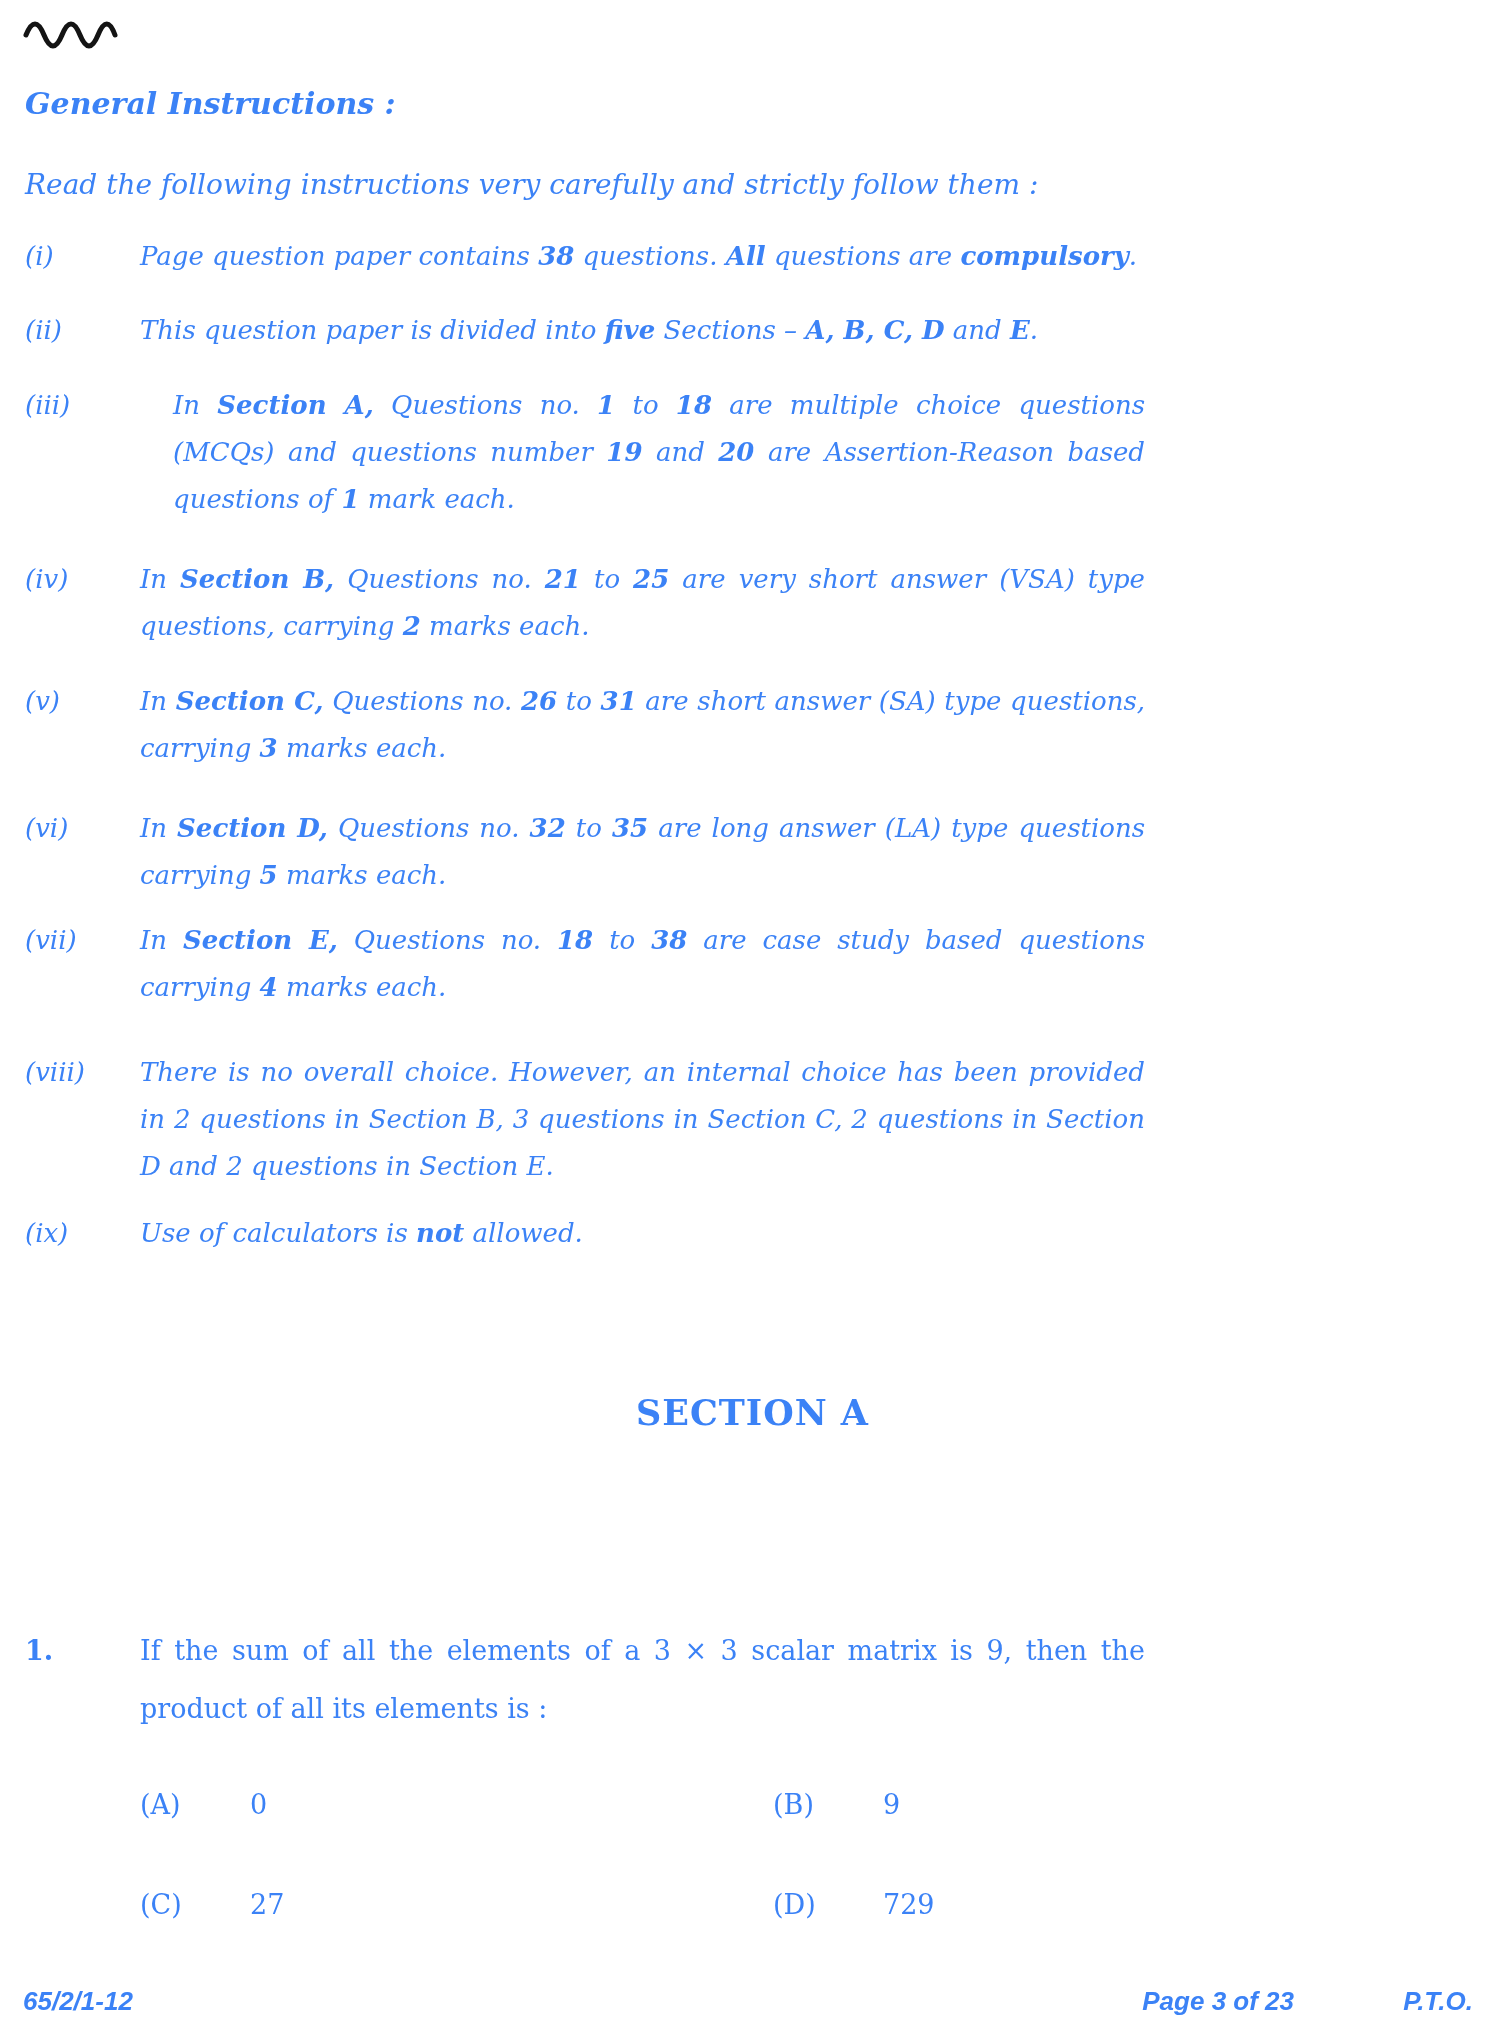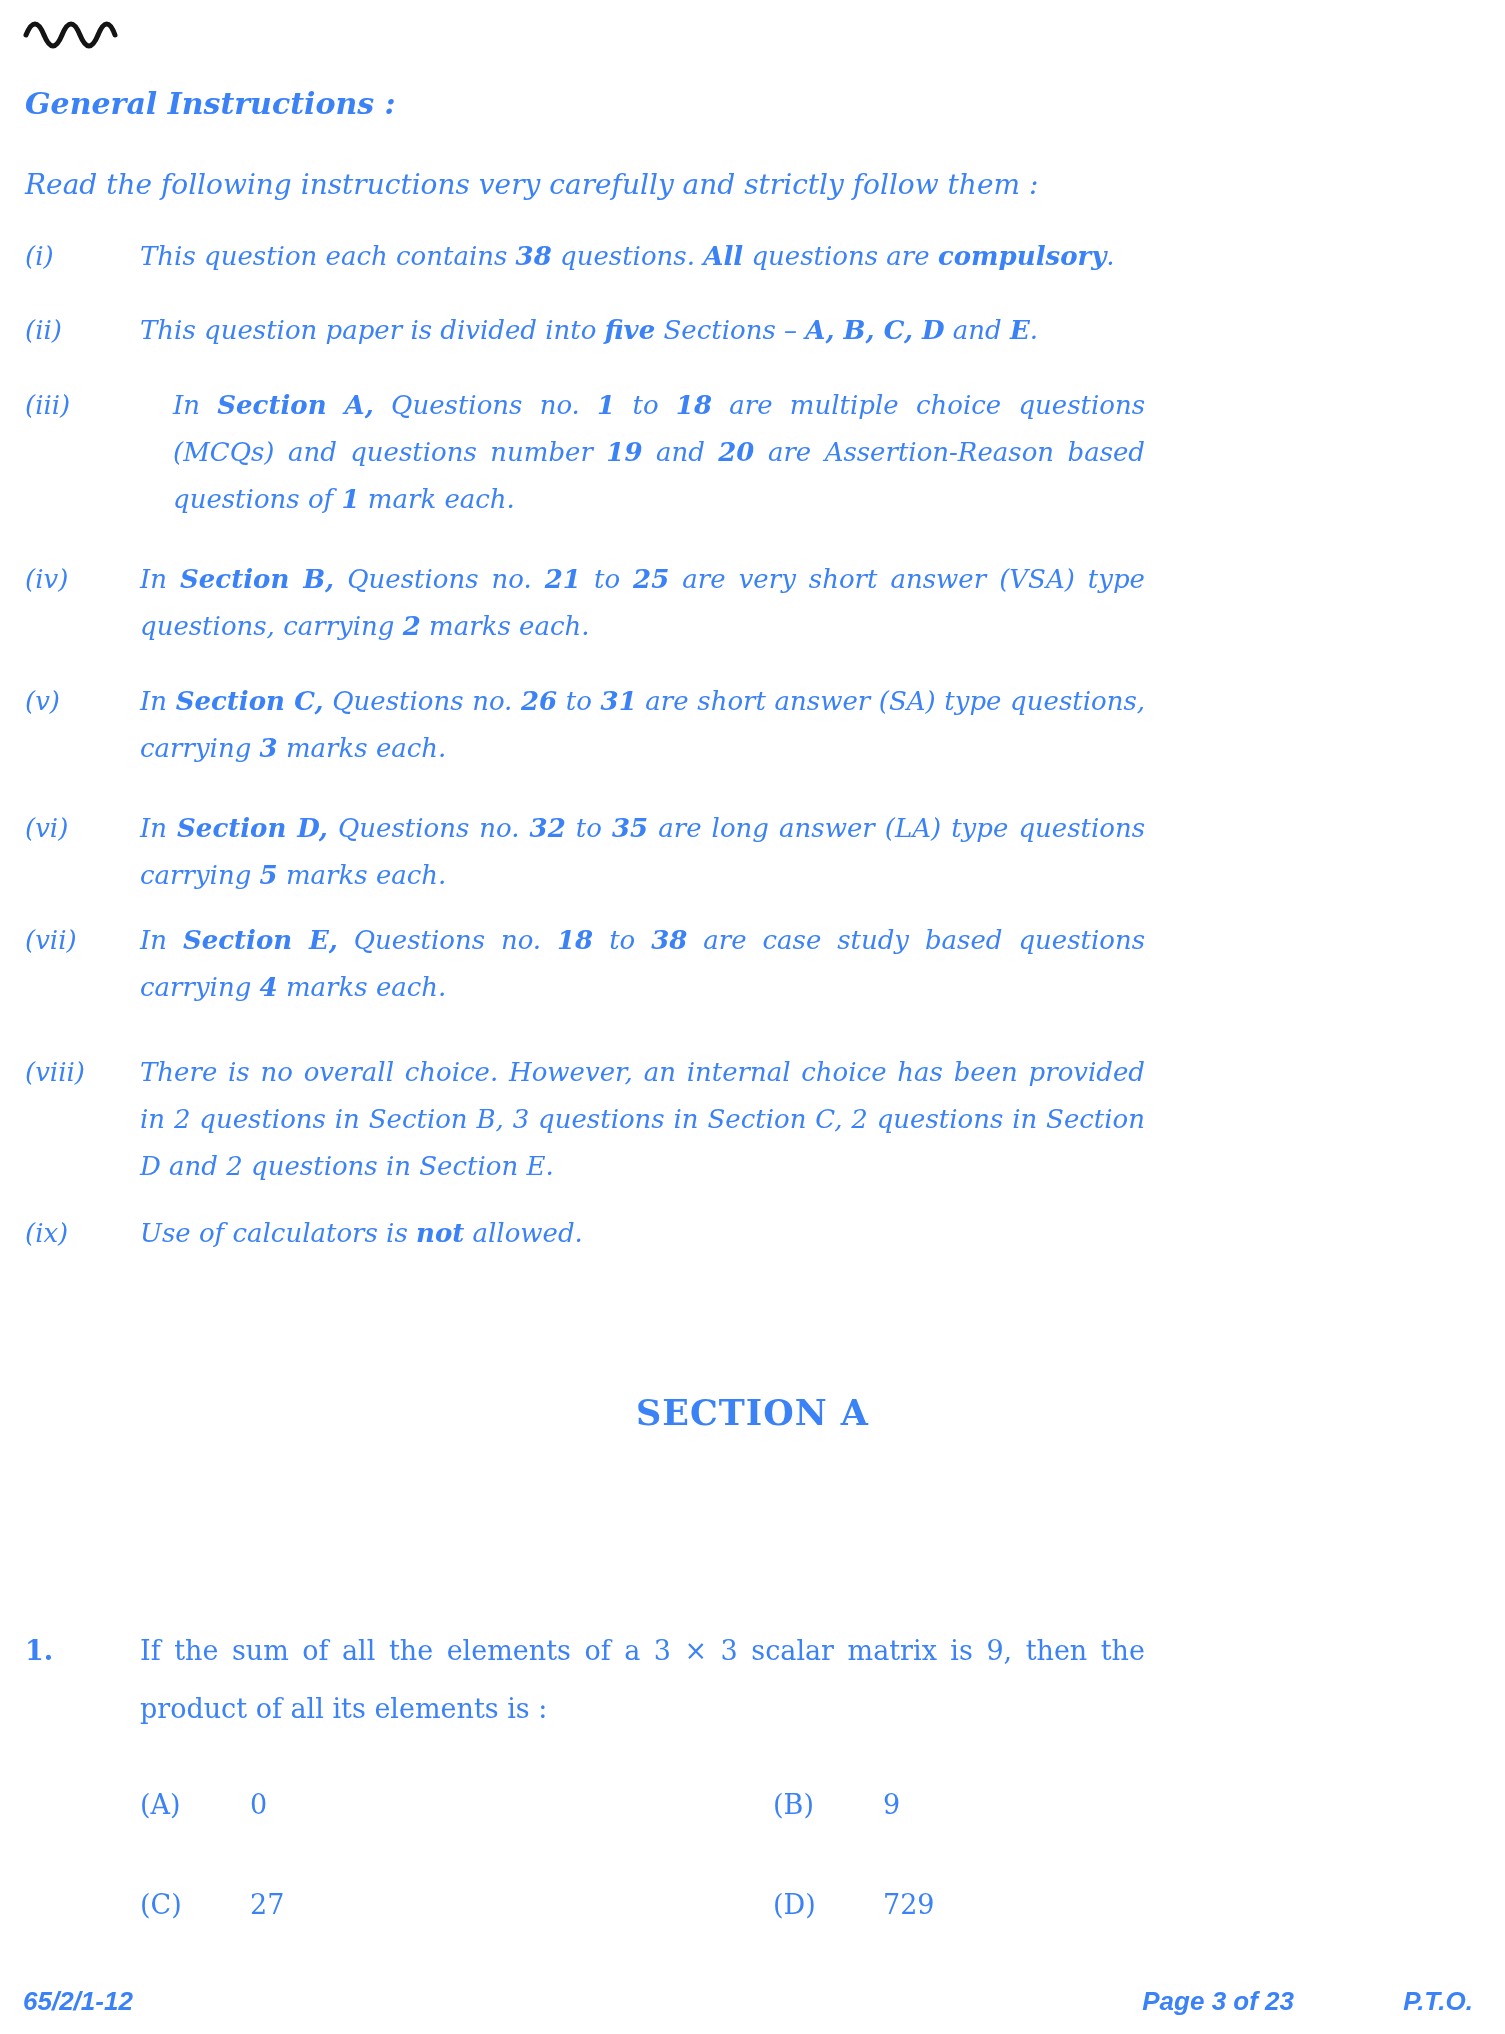--- a/index.html
+++ b/index.html
@@ -71,21 +71,21 @@
     </svg>
   </span>
 
   <div class="gi-heading">General Instructions :</div>
 
   <div class="gi-intro">Read the following instructions very carefully and strictly follow them :</div>
 
   <div id="gi-items">
       <div class="gi-item" style="top: 233px;">
         <span class="gi-num">(i)</span>
-        <div class="gi-text"><span>This question each contains </span><b>38</b><span> questions. </span><b>All</b><span> questions are </span><b>compulsory</b><span>.</span></div>
+        <div class="gi-text"><span>Page question paper contains </span><b>38</b><span> questions. </span><b>All</b><span> questions are </span><b>compulsory</b><span>.</span></div>
       </div>
       <div class="gi-item" style="top: 307px;">
         <span class="gi-num">(ii)</span>
         <div class="gi-text"><span>This question paper is divided into </span><b>five</b><span> Sections – </span><b>A, B, C, D</b><span> and </span><b>E</b><span>.</span></div>
       </div>
       <div class="gi-item" style="top: 382px; gap: 33px;">
         <span class="gi-num">(iii)</span>
         <div class="gi-text"><span>In </span><b>Section A,</b><span> Questions no. </span><b>1</b><span> to </span><b>18</b><span> are multiple choice questions (MCQs) and questions number </span><b>19</b><span> and </span><b>20</b><span> are Assertion-Reason based questions of </span><b>1</b><span> mark each.</span></div>
       </div>
       <div class="gi-item" style="top: 556px;">

